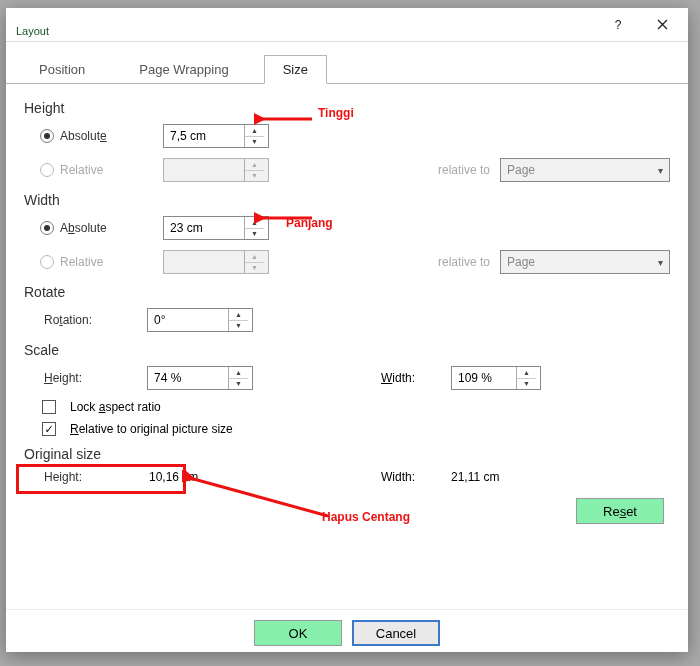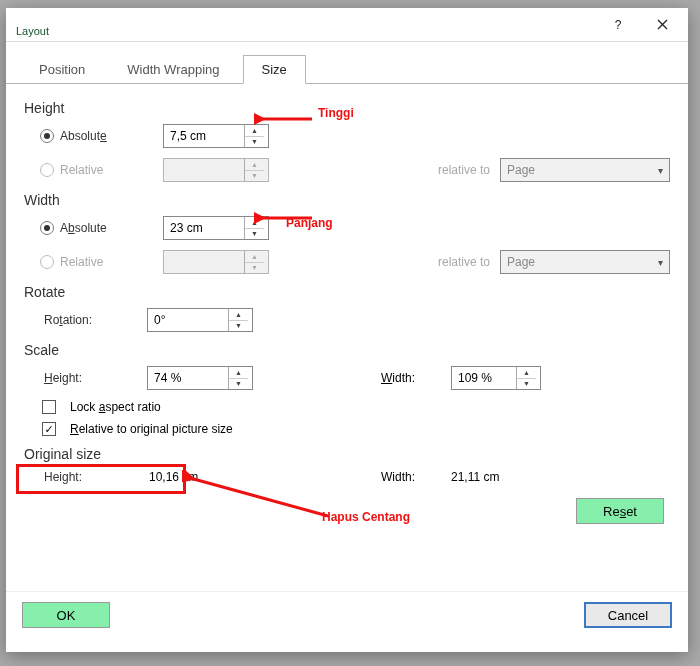--- a/index.html
+++ b/index.html
@@ -43,21 +43,21 @@
     display: flex;
     align-items: center;
     justify-content: center;
     color: #222;
     cursor: pointer;
   }
   .tabs {
     display: flex;
     padding: 12px 14px 0 14px;
     border-bottom: 1px solid #b5b5b5;
-    gap: 4px;
+    gap: 16px;
   }
   .tab {
     padding: 6px 18px;
     border: 1px solid transparent;
     border-bottom: none;
     color: #555;
     cursor: pointer;
     position: relative;
     top: 1px;
     font-size: 13px;
@@ -170,23 +170,23 @@
     background: #86efac;
     display: inline-flex;
     align-items: center;
     justify-content: center;
     cursor: pointer;
     font-size: 13px;
   }
   .btn.default { border: 2px solid #3b78c7; background:#e9e9e9; }
   .footer {
     display: flex;
-    justify-content: space-between;
+    justify-content: center;
     gap: 10px;
-    padding: 10px 16px 24px;
+    padding: 10px 16px 6px;
     border-top: 1px solid #eee;
   }
   .reset-row {
     display:flex; justify-content:flex-end; margin: 14px 6px 4px 0;
   }
   .red-box {
     position:absolute;
     border: 3px solid #e11;
     pointer-events:none;
   }
@@ -215,21 +215,21 @@
     <div class="win-btn">?</div>
     <div class="win-btn">
       <svg width="11" height="11" viewBox="0 0 11 11">
           <path d="M1 1 L10 10 M10 1 L1 10" stroke="#222" stroke-width="1.3"></path>
         </svg>
     </div>
   </div>
 
   <div class="tabs">
     <div class="tab">Position</div>
-    <div class="tab">Width Wrapping</div>
+    <div class="tab">Page Wrapping</div>
     <div class="tab active">Size</div>
   </div>
 
   <div class="content">
 
     <div class="section-title">Height</div>
     <div class="row">
       <div class="pair">
         <span class="radio checked"></span>
         <span class="cell-label">Absolut<span class="underline-letter">e</span></span>

